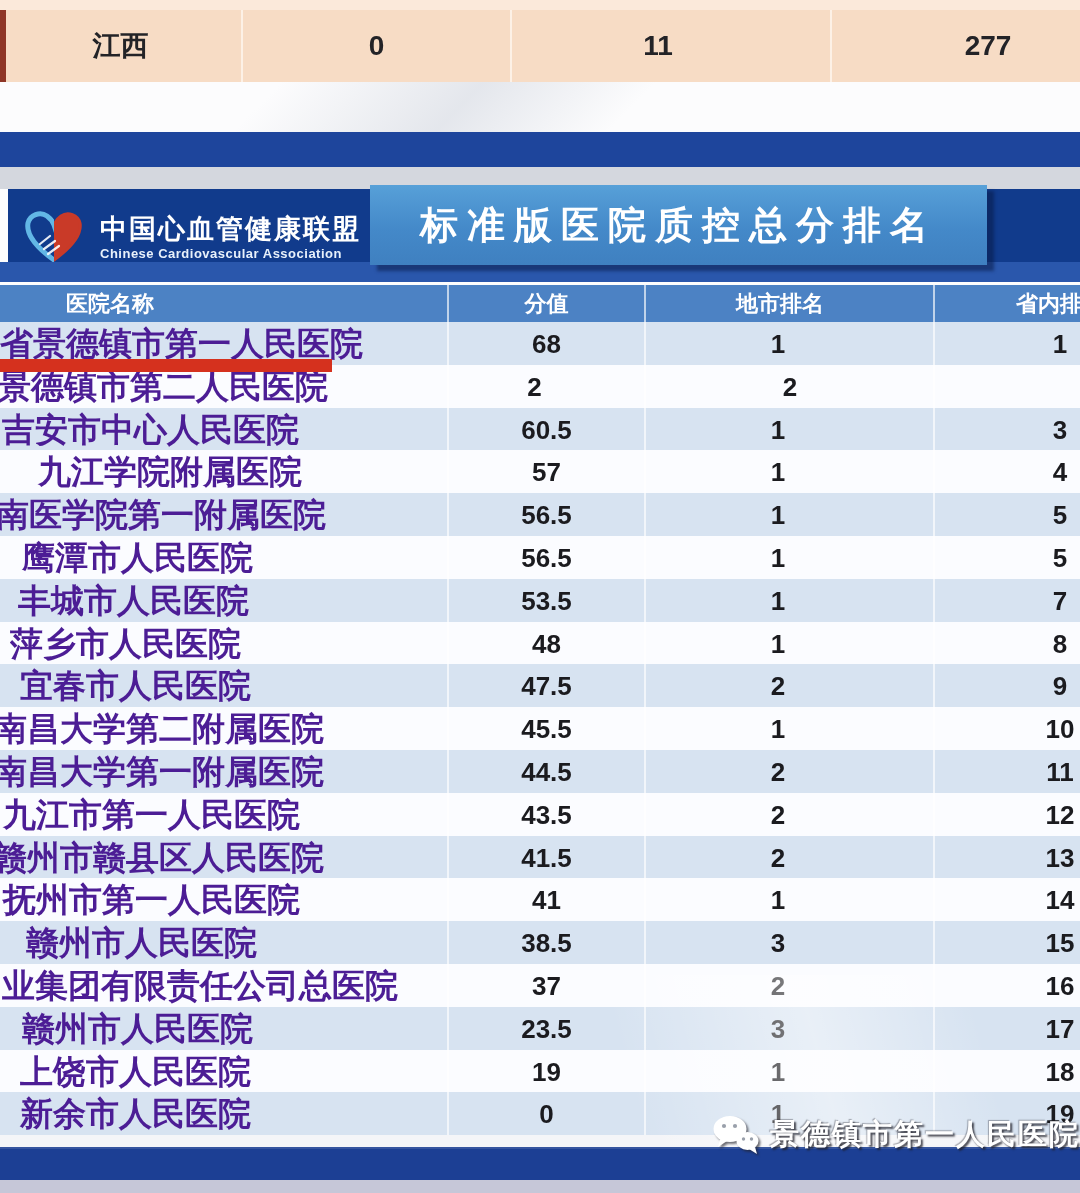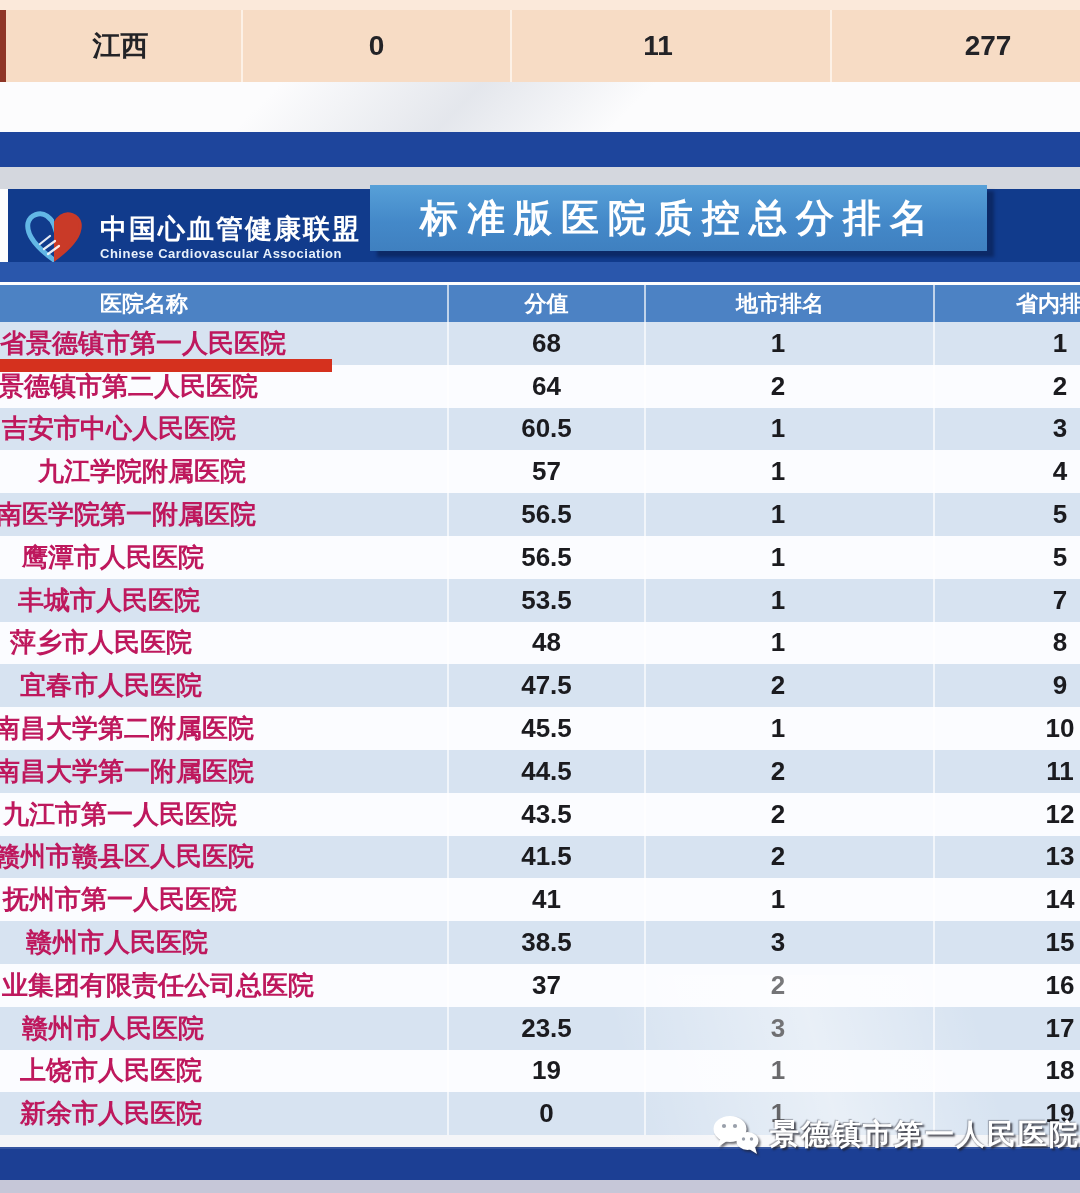--- a/index.html
+++ b/index.html
@@ -25,39 +25,39 @@
   .navy-band{position:absolute;left:0;top:132px;width:1080px;height:35px;background:#1e459c;}
   .gray-band{position:absolute;left:0;top:167px;width:1080px;height:22px;background:#d4d7de;}
   .header-bar{position:absolute;left:8px;top:189px;width:1072px;height:73px;background:#113b8c;}
   .mid-band{position:absolute;left:0;top:262px;width:1080px;height:20px;background:#2a57ac;}
   
   .logo{position:absolute;left:14px;top:6px;display:flex;align-items:center;margin-top:13px;}
   .logo-text{margin-left:14px;color:#ffffff;}
   .logo-cn{font-size:27px;font-weight:700;letter-spacing:2px;line-height:30px;}
   .logo-en{font-size:13px;font-weight:700;color:#e8f1fb;letter-spacing:.5px;margin-top:2px;}
   
-  .title-banner{position:absolute;left:370px;top:185px;width:617px;height:66px;
+  .title-banner{position:absolute;left:370px;top:185px;width:617px;height:80px;
                 background:linear-gradient(180deg,#57a0d8 0%,#4489c9 55%,#3f80c0 100%);
                 box-shadow:7px 6px 3px rgba(8,24,66,.5);
                 display:flex;align-items:center;justify-content:center;
                 color:#ffffff;font-size:38px;font-weight:700;letter-spacing:9px;z-index:5;}
   
   .thead{position:absolute;left:0;top:285px;width:1185px;height:37px;background:#4c82c4;
          display:grid;grid-template-columns:448px 197px 290px 250px;
          color:#ffffff;font-size:22px;font-weight:700;}
   .th{display:flex;align-items:center;justify-content:center;}
-  .th-name{justify-content:flex-start;padding-left:100px;}
+  .th-name{justify-content:flex-start;padding-left:66px;}
   .th-city{padding-right:20px;}
   .tbody{position:absolute;left:0;top:322px;width:1185px;}
   .t-row{display:grid;grid-template-columns:448px 197px 290px 250px;width:1185px;height:42.8px;}
   .t-row:nth-child(odd){background:#d7e3f1;}
   .t-row:nth-child(even){background:#fbfcff;}
   .td{display:flex;align-items:center;justify-content:center;
       font-size:26px;font-weight:600;color:#1b1b1f;}
-  .td-name{justify-content:flex-start;font-size:26px;font-weight:700;color:#be185d;
+  .td-name{justify-content:flex-start;font-size:33px;font-weight:700;color:#4c1d95;
            white-space:nowrap;overflow:visible;}
   .td-city{padding-right:24px;}
   .col-div{position:absolute;top:285px;height:850px;width:2px;background:rgba(255,255,255,.65);z-index:3;}
   .cd1{left:447px;}.cd2{left:644px;}.cd3{left:933px;}
   .red-underline{position:absolute;left:0;top:359px;width:332px;height:13px;background:#d5311e;z-index:6;}
   .sheen{position:absolute;left:560px;top:975px;width:520px;height:170px;z-index:4;pointer-events:none;
          background:linear-gradient(75deg,rgba(255,255,255,0) 15%,rgba(255,255,255,.45) 50%,rgba(255,255,255,0) 80%);}
   
   .footer-bar{position:absolute;left:0;top:1147px;width:1080px;height:33px;background:#1c3f94;
               border-top:2px solid #35549f;z-index:2;}
@@ -131,21 +131,20 @@
   <div class="tbody">
   <div class="t-row">
     <div class="td td-name" style="text-indent: 0px;">省景德镇市第一人民医院</div>
     <div class="td">68</div>
     <div class="td td-city">1</div>
     <div class="td">1</div>
   </div>
 
   <div class="t-row">
     <div class="td td-name" style="text-indent: -2px;">景德镇市第二人民医院</div>
-    <div class="td">64</div>
     <div class="td td-city">2</div>
     <div class="td">2</div>
   </div>
 
   <div class="t-row">
     <div class="td td-name" style="text-indent: 2px;">吉安市中心人民医院</div>
     <div class="td">60.5</div>
     <div class="td td-city">1</div>
     <div class="td">3</div>
   </div>

